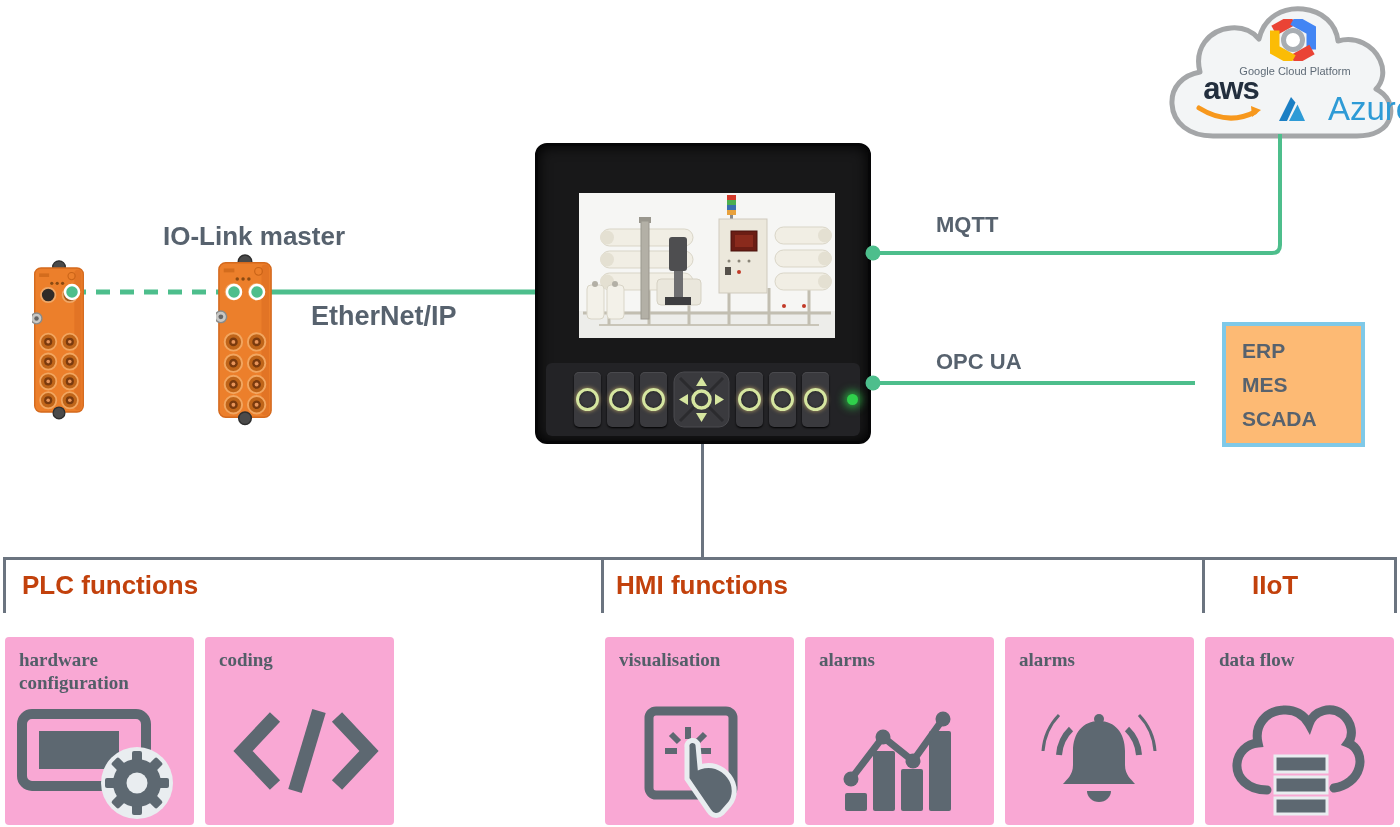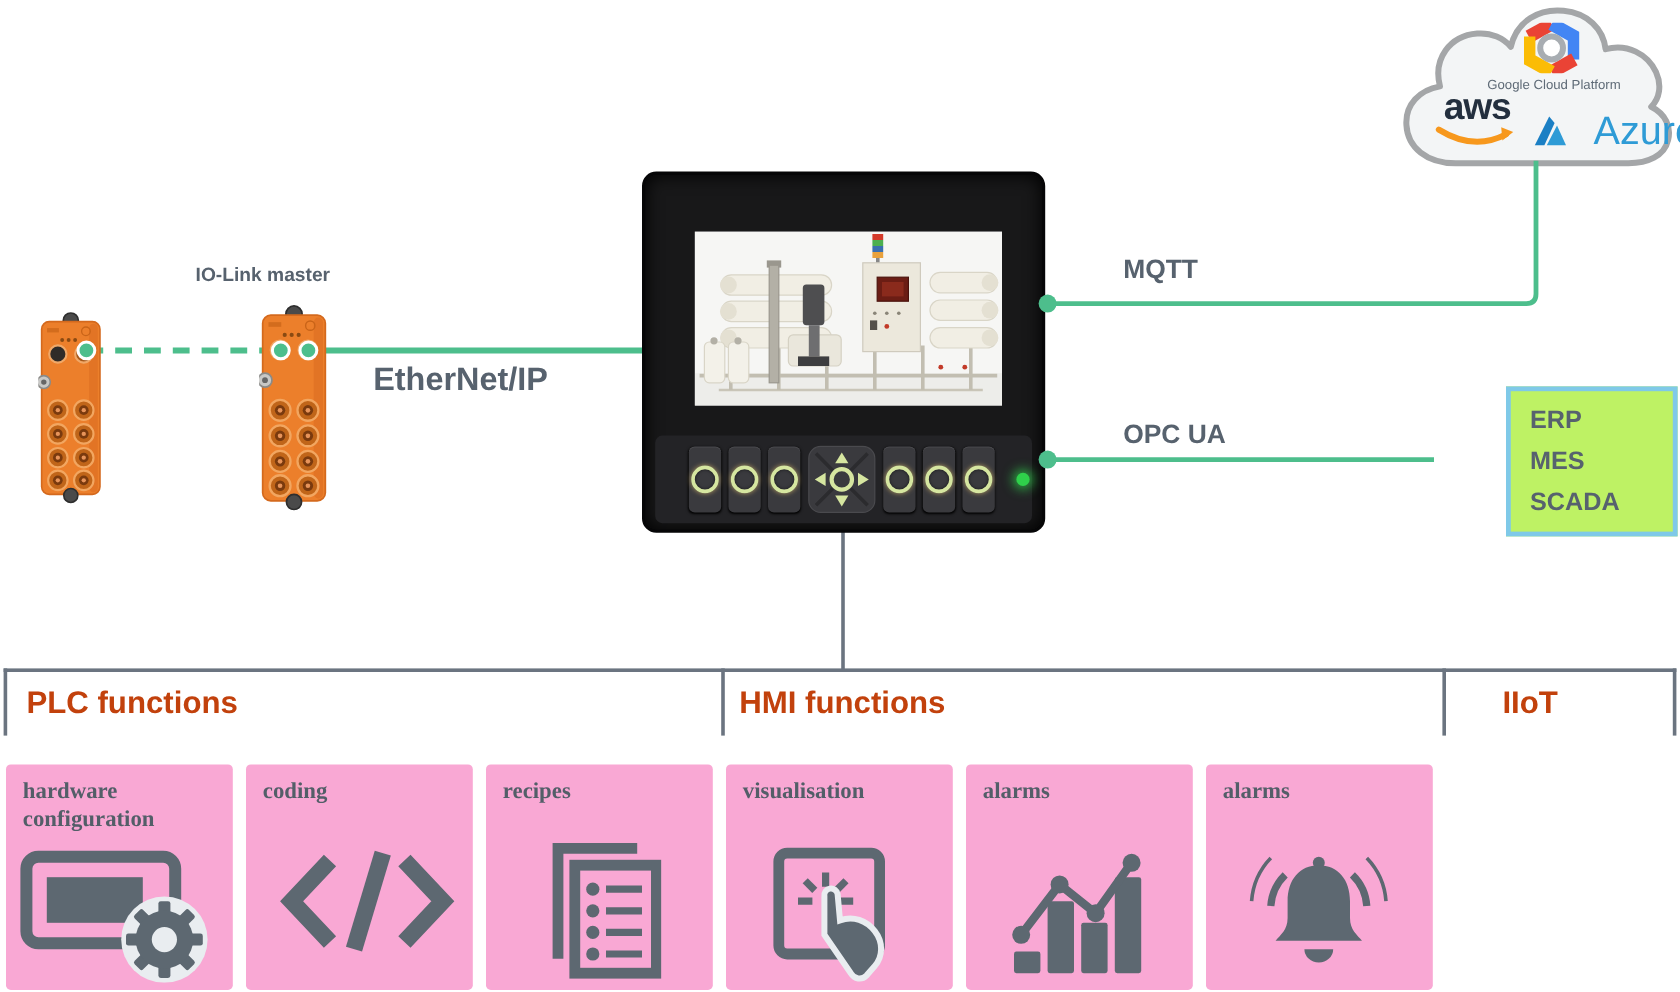--- a/index.html
+++ b/index.html
@@ -3,39 +3,39 @@
 <meta charset="utf-8">
 <style>
   html,body{margin:0;padding:0;background:#fff;}
   .stage{position:relative;width:1400px;height:827px;overflow:hidden;
          font-family:"Liberation Sans",sans-serif;background:#fff;}
   .abs{position:absolute;}
   svg{display:block;}
 
   
   .conn-label{position:absolute;font-weight:bold;color:#57626E;}
-  .lbl-io{left:163px;top:221px;font-size:16px;}
+  .lbl-io{left:163px;top:221px;font-size:26px;}
   .lbl-eth{left:311px;top:301px;font-size:27px;}
   .lbl-mqtt{left:936px;top:212px;font-size:22px;text-align:center;}
   .lbl-opc{left:936px;top:349px;font-size:22px;}
 
   
   .cloud-group{left:1163px;top:2px;width:237px;height:142px;}
   .cloud-shape{position:absolute;left:0;top:0;}
   .gcp-logo{position:absolute;left:107px;top:17px;}
   .gcp-text{position:absolute;left:47px;top:63px;width:170px;text-align:center;
             font-size:11px;color:#5F6B77;}
   .aws-wrap{position:absolute;left:32px;top:72px;width:72px;text-align:center;}
   .aws-text{font-size:31px;font-weight:bold;color:#232F3E;letter-spacing:-1px;line-height:30px;text-align:center;}
   .azure-wrap{position:absolute;left:113px;top:88px;display:flex;align-items:center;}
   .azure-text{font-size:33px;color:#2E9BD6;margin-left:20px;}
 
   
-  .erp-box{left:1255px;top:322px;width:119px;height:109px;border:4px solid #7FC9E8;
-           background:#bef264;padding:8px 0 0 16px;}
+  .erp-box{left:1222px;top:322px;width:119px;height:109px;border:4px solid #7FC9E8;
+           background:#fdba74;padding:8px 0 0 16px;}
   .erp-item{font-size:21px;font-weight:bold;color:#57626E;line-height:34px;}
 
   
   .hmi{left:535px;top:143px;width:336px;height:301px;background:#181819;
        border:3px solid #060607;border-radius:12px;box-sizing:border-box;
        box-shadow:inset 0 0 14px #000;}
   .hmi-photo{position:absolute;left:41px;top:47px;width:256px;height:145px;
              background:#F6F6F4;overflow:hidden;}
   .hmi-strip{position:absolute;left:8px;top:217px;width:314px;height:73px;
              background:#232326;border-radius:6px;display:flex;align-items:center;
@@ -370,37 +370,20 @@
     <div class="tile-label">coding</div>
     <svg class="tile-icon" style="left:26px;bottom:28px;" width="150" height="92" viewBox="0 0 150 92">
       <g stroke="#5D6871" stroke-width="14" fill="none">
         <polyline points="44,12 12,46 44,80"></polyline>
         <line x1="88" y1="6" x2="64" y2="86"></line>
         <polyline points="106,12 138,46 106,80"></polyline>
       </g>
     </svg>
   </div>
 
-  <div class="tile" style="left:405px;">
-    <div class="tile-label">recipes</div>
-    <svg class="tile-icon" style="left:44px;bottom:8px;" width="102" height="122" viewBox="0 0 102 122">
-      <path d="M16 104 L16 12 L82 12" fill="none" stroke="#5D6871" stroke-width="9"></path>
-      <rect x="30" y="26" width="68" height="90" fill="none" stroke="#5D6871" stroke-width="9"></rect>
-      <g fill="#5D6871" stroke="#5D6871">
-        <circle cx="45" cy="46" r="5.5" stroke="none"></circle>
-          <line x1="56" y1="46" x2="86" y2="46" stroke-width="6"></line>
-        <circle cx="45" cy="64" r="5.5" stroke="none"></circle>
-          <line x1="56" y1="64" x2="86" y2="64" stroke-width="6"></line>
-        <circle cx="45" cy="82" r="5.5" stroke="none"></circle>
-          <line x1="56" y1="82" x2="86" y2="82" stroke-width="6"></line>
-        <circle cx="45" cy="100" r="5.5" stroke="none"></circle>
-          <line x1="56" y1="100" x2="86" y2="100" stroke-width="6"></line>
-      </g>
-    </svg>
-  </div>
 
   <div class="tile" style="left:605px;">
     <div class="tile-label">visualisation</div>
     <svg class="tile-icon" style="left:36px;bottom:2px;" width="122" height="122" viewBox="0 0 122 122">
       <rect x="8" y="10" width="84" height="84" rx="7" fill="none" stroke="#5D6871" stroke-width="9"></rect>
       <g stroke="#5D6871" stroke-width="6">
         <line x1="47" y1="38" x2="47" y2="26"></line>
         <line x1="38" y1="41" x2="30" y2="33"></line>
         <line x1="56" y1="41" x2="64" y2="33"></line>
         <line x1="36" y1="50" x2="24" y2="50"></line>
@@ -435,14 +418,25 @@
       <path d="M50 92 A12 11 0 0 0 74 92 Z" fill="#5D6871"></path>
       <g stroke="#5D6871" fill="none">
         <path d="M34 30 A40 40 0 0 0 22 56" stroke-width="6"></path>
         <path d="M22 16 A58 58 0 0 0 6 52" stroke-width="3"></path>
         <path d="M90 30 A40 40 0 0 1 102 56" stroke-width="6"></path>
         <path d="M102 16 A58 58 0 0 1 118 52" stroke-width="3"></path>
       </g>
     </svg>
   </div>
 
+  <div class="tile" style="left:1205px;">
+    <div class="tile-label">data flow</div>
+    <svg class="tile-icon" style="left:26px;bottom:6px;" width="134" height="122" viewBox="0 0 134 122">
+      <path d="M36 93 C16 93 5 80 6 67 C7 55 16 47 27 46 C23 28 35 14 52 13 C64 12 73 18 78 27 C83 13 100 9 111 17 C121 25 123 38 117 46 C127 50 131 61 128 71 C125 82 115 89 103 91" fill="none" stroke="#5D6871" stroke-width="9" stroke-linecap="round"></path>
+      <g fill="#5D6871" stroke="#E9EDF0" stroke-width="3">
+        <rect x="44" y="59" width="52" height="16"></rect>
+        <rect x="44" y="80" width="52" height="16"></rect>
+        <rect x="44" y="101" width="52" height="16"></rect>
+      </g>
+    </svg>
+  </div>
 
 </div>
 
 </body></html>

